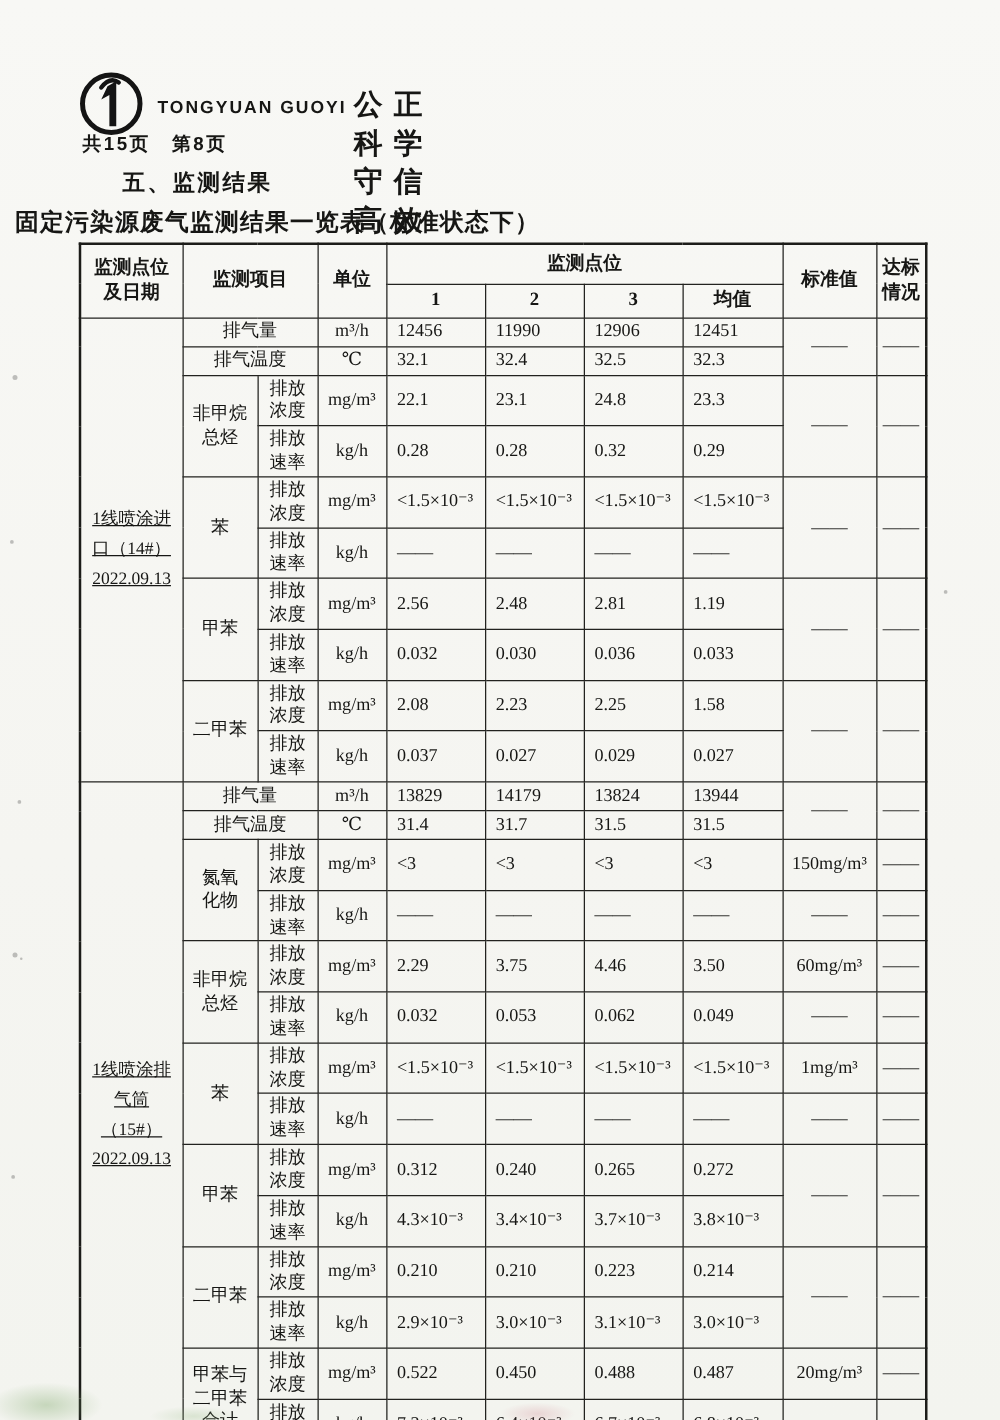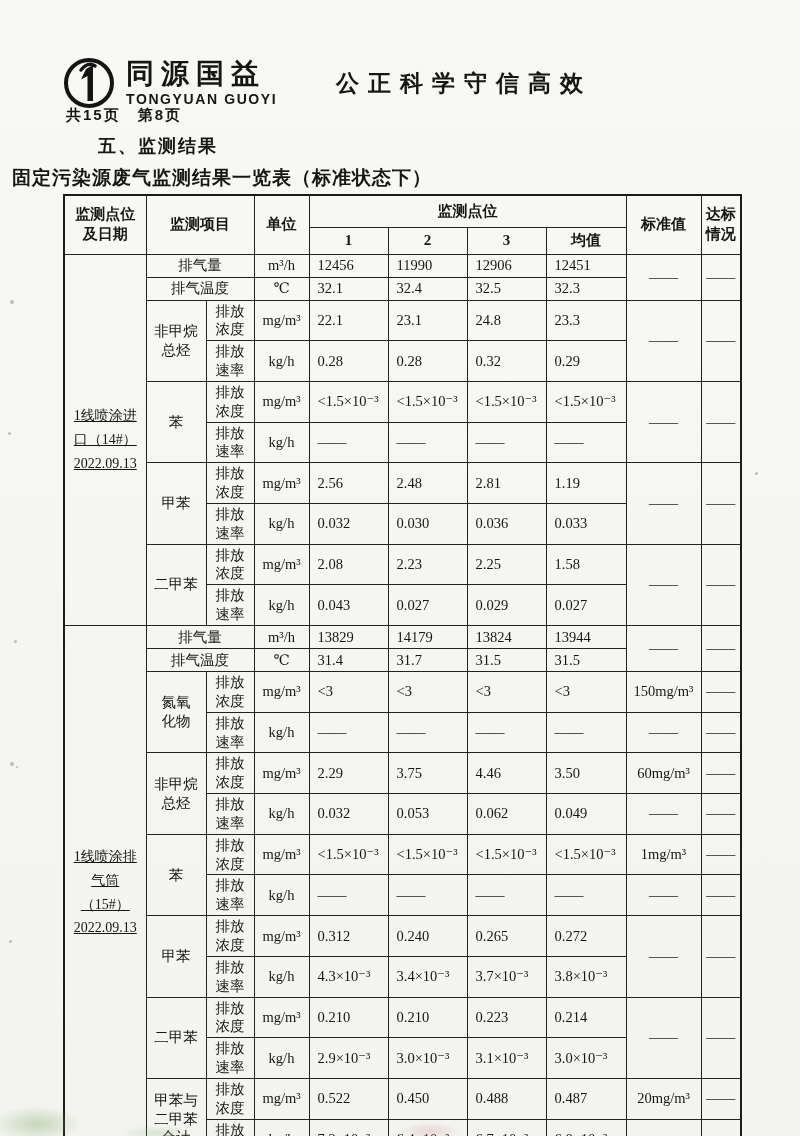--- a/index.html
+++ b/index.html
@@ -27,23 +27,23 @@
     font-size: 28px; font-weight: bold; letter-spacing: 7px;
     line-height: 1; white-space: nowrap;
   }
   .brand-en {
     font-family: "Liberation Sans", "DejaVu Sans", sans-serif;
     font-size: 14px; font-weight: bold; letter-spacing: 1.6px;
     margin-top: 3px;
   }
   .slogan {
     position: absolute; top: 68px; left: 283px; width: 362px;
-    display: flex; justify-content: center;
-    font-family: "Liberation Sans", "DejaVu Sans", sans-serif;
-    font-size: 23px; font-weight: bold;
+    display: flex; justify-content: space-between;
+    font-family: "Liberation Sans", "DejaVu Sans", sans-serif;
+    font-size: 23px; font-weight: bold; flex-direction: column;
   }
   .slogan span { letter-spacing: 9px; white-space: nowrap; }
   .doc-line {
     position: absolute; top: 106px; left: 66px; right: 58px;
     display: flex; justify-content: space-between; align-items: baseline;
     font-family: "Liberation Sans", "DejaVu Sans", sans-serif;
     font-size: 16px; font-weight: bold;
   }
   .page-indicator { font-size: 15px; letter-spacing: 2px; }
   .section-heading {
@@ -100,21 +100,20 @@
 
 <div class="page">
 
   <div class="brand-row">
     <svg class="logo" viewBox="0 0 54 54" aria-hidden="true">
       <circle cx="27" cy="27" r="23" fill="none" stroke="#141414" stroke-width="4"></circle>
       <path d="M24 13 L31 9 L31 45 L25.5 45 L25.5 20 L19 23.5 Z" fill="#141414"></path>
       <path d="M19 14 Q26 5 33 10" fill="none" stroke="#141414" stroke-width="3.5" stroke-linecap="round"></path>
     </svg>
     <div class="brand-text">
-      <div class="brand-cn">同源国益</div>
       <div class="brand-en">TONGYUAN GUOYI</div>
     </div>
   </div>
 
   <div class="slogan">
     <span>公正</span>
     <span>科学</span>
     <span>守信</span>
     <span>高效</span>
   </div>
@@ -251,21 +250,21 @@
           <td class="val">2.23</td>
           <td class="val">2.25</td>
           <td class="val">1.58</td>
           <td rowspan="2">——</td>
           <td rowspan="2">——</td>
         </tr>
         <tr style="height: 35px;">
           <td>排放
 速率</td>
           <td>kg/h</td>
-          <td class="val">0.043</td>
+          <td class="val">0.037</td>
           <td class="val">0.027</td>
           <td class="val">0.029</td>
           <td class="val">0.027</td>
         </tr>
         <tr style="height: 23px;">
           <td rowspan="14" class="pt">1线喷涂排
 气筒（15#）
 2022.09.13</td>
           <td colspan="2">排气量</td>
           <td>m³/h</td>

